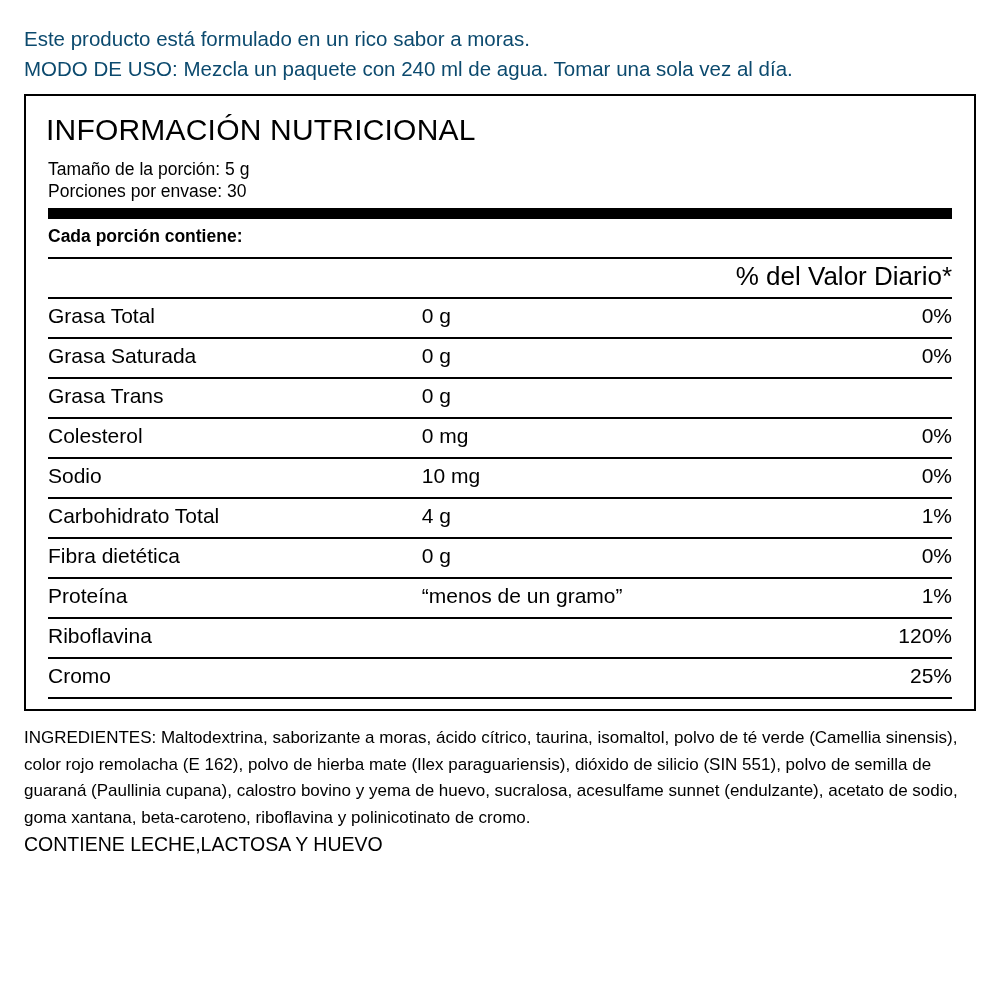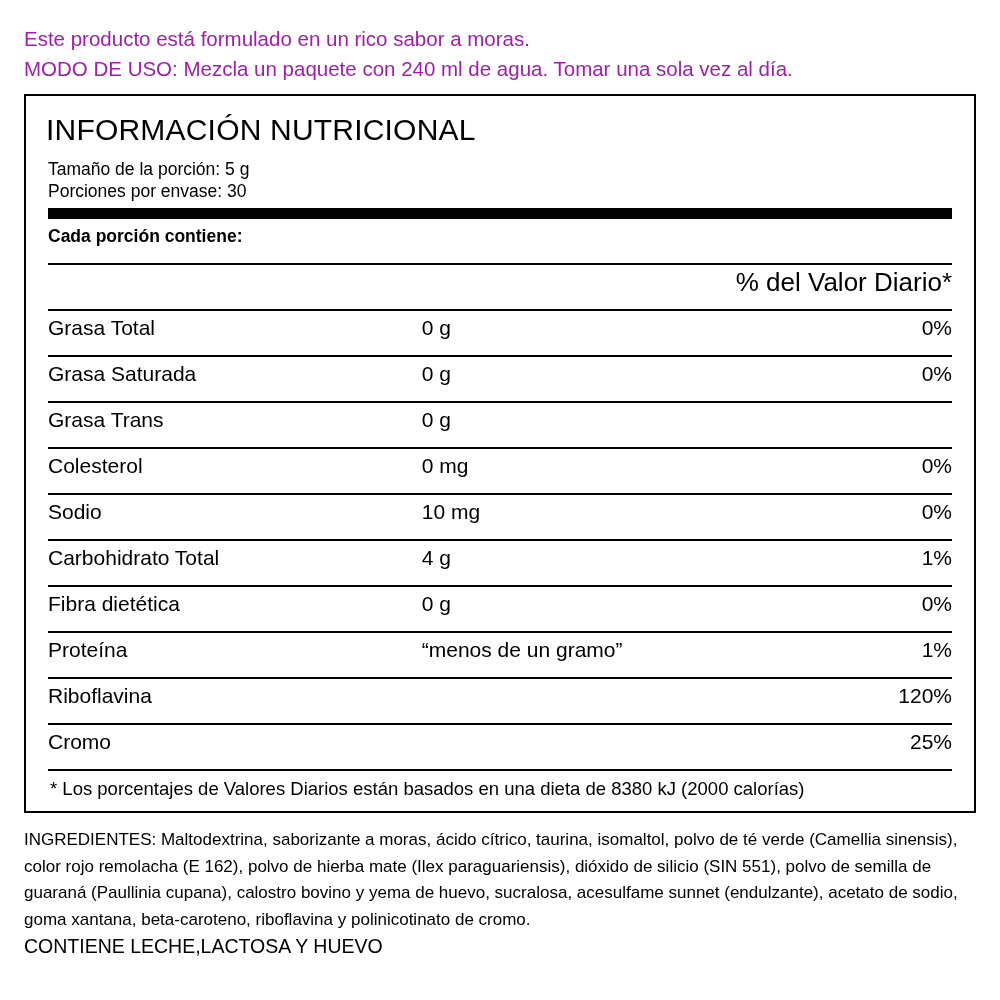--- a/index.html
+++ b/index.html
@@ -17,21 +17,21 @@
   .page {
     position: relative;
     width: 1000px;
     height: 1000px;
     box-sizing: border-box;
     padding: 24px 24px 0 24px;
   }
   .intro-line {
     font-size: 20.5px;
     line-height: 30px;
-    color: #a21caf;
+    color: #0c4a6e;
     white-space: nowrap;
   }
   .intro-block {
     margin-bottom: 10px;
   }
 
   
   .panel {
     border: 2px solid #000;
     box-sizing: border-box;
@@ -56,21 +56,21 @@
     margin: 6px 8px 0 8px;
   }
 
   table.nutri {
     width: calc(100% - 16px);
     margin: 0 8px;
     border-collapse: collapse;
     font-size: 21px;
   }
   table.nutri td {
-    padding: 4px 0 14px 0;
+    padding: 4px 0 8px 0;
     vertical-align: bottom;
     line-height: 26px;
   }
   td.name { text-align: left; }
   td.amount { padding-right: 6px; white-space: nowrap; }
   td.pct { text-align: right; width: 92px; white-space: nowrap; }
   tr.line > td { border-top: 2px solid #000; }
   tr.thickline > td { border-top: 4px solid #000; }
   .indent1 { padding-left: 18px; }
   .bold { font-weight: bold; }
@@ -183,19 +183,18 @@
           <td class="name">Cromo</td>
           <td class="amount"></td>
           <td class="pct">25%</td>
         </tr>
         <tr class="line">
           <td colspan="3" style="padding:0;border-top:2px solid #000;"></td>
         </tr>
       </tbody>
     </table>
 
-    <div class="footnote">* Los porcentajes de Valores Diarios están basados en una dieta de 8380 kJ (2000 calorías)</div>
   </div>
 
   <div class="ingredients">INGREDIENTES: Maltodextrina, saborizante a moras, ácido cítrico, taurina, isomaltol, polvo de té verde (Camellia sinensis), color rojo remolacha (E 162), polvo de hierba mate (Ilex paraguariensis), dióxido de silicio (SIN 551), polvo de semilla de guaraná (Paullinia cupana), calostro bovino y yema de huevo, sucralosa, acesulfame sunnet (endulzante), acetato de sodio, goma xantana, beta-caroteno, riboflavina y polinicotinato de cromo.</div>
   <div class="contiene">CONTIENE LECHE,LACTOSA Y HUEVO</div>
 
 </div>
 
 </body></html>

